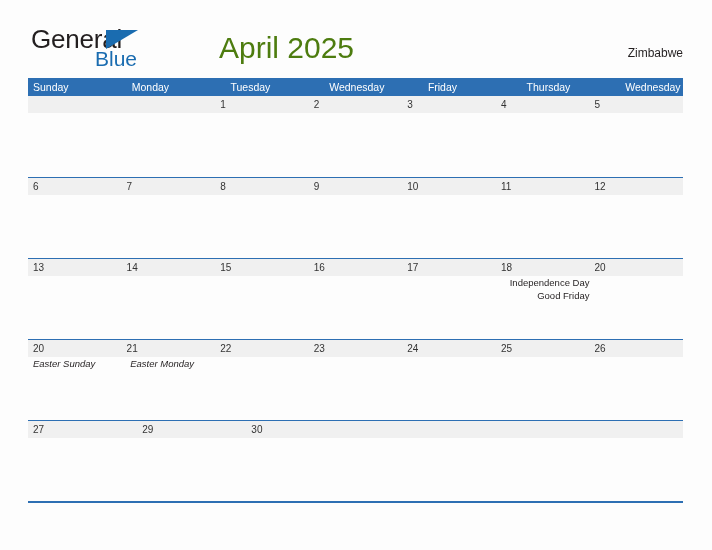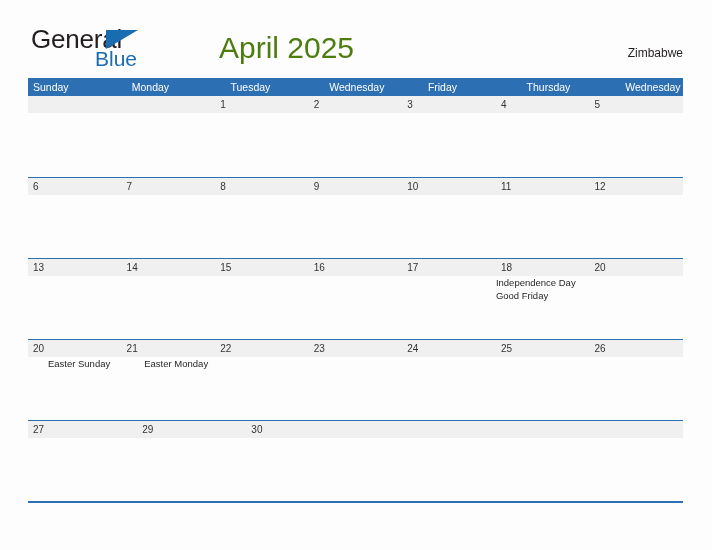--- a/index.html
+++ b/index.html
@@ -128,25 +128,26 @@
   .event-band {
     display: flex;
     width: 655px;
     height: 63px;
     background: transparent;
   }
   .event-cell {
     flex: 1 1 0;
     box-sizing: border-box;
     padding-top: 1px;
+    text-align: right;
+  }
+  .event-cell.left {
     text-align: left;
-  }
-  .event-cell.left {
-    text-align: center;
     padding-left: 5px;
+    font-style: italic;
   }
   .event-item {
     font-size: 9.5px;
     color: #231f20;
     line-height: 12.5px;
     white-space: nowrap;
   }
 
   #calendar-bottom-rule {
     width: 655px;

